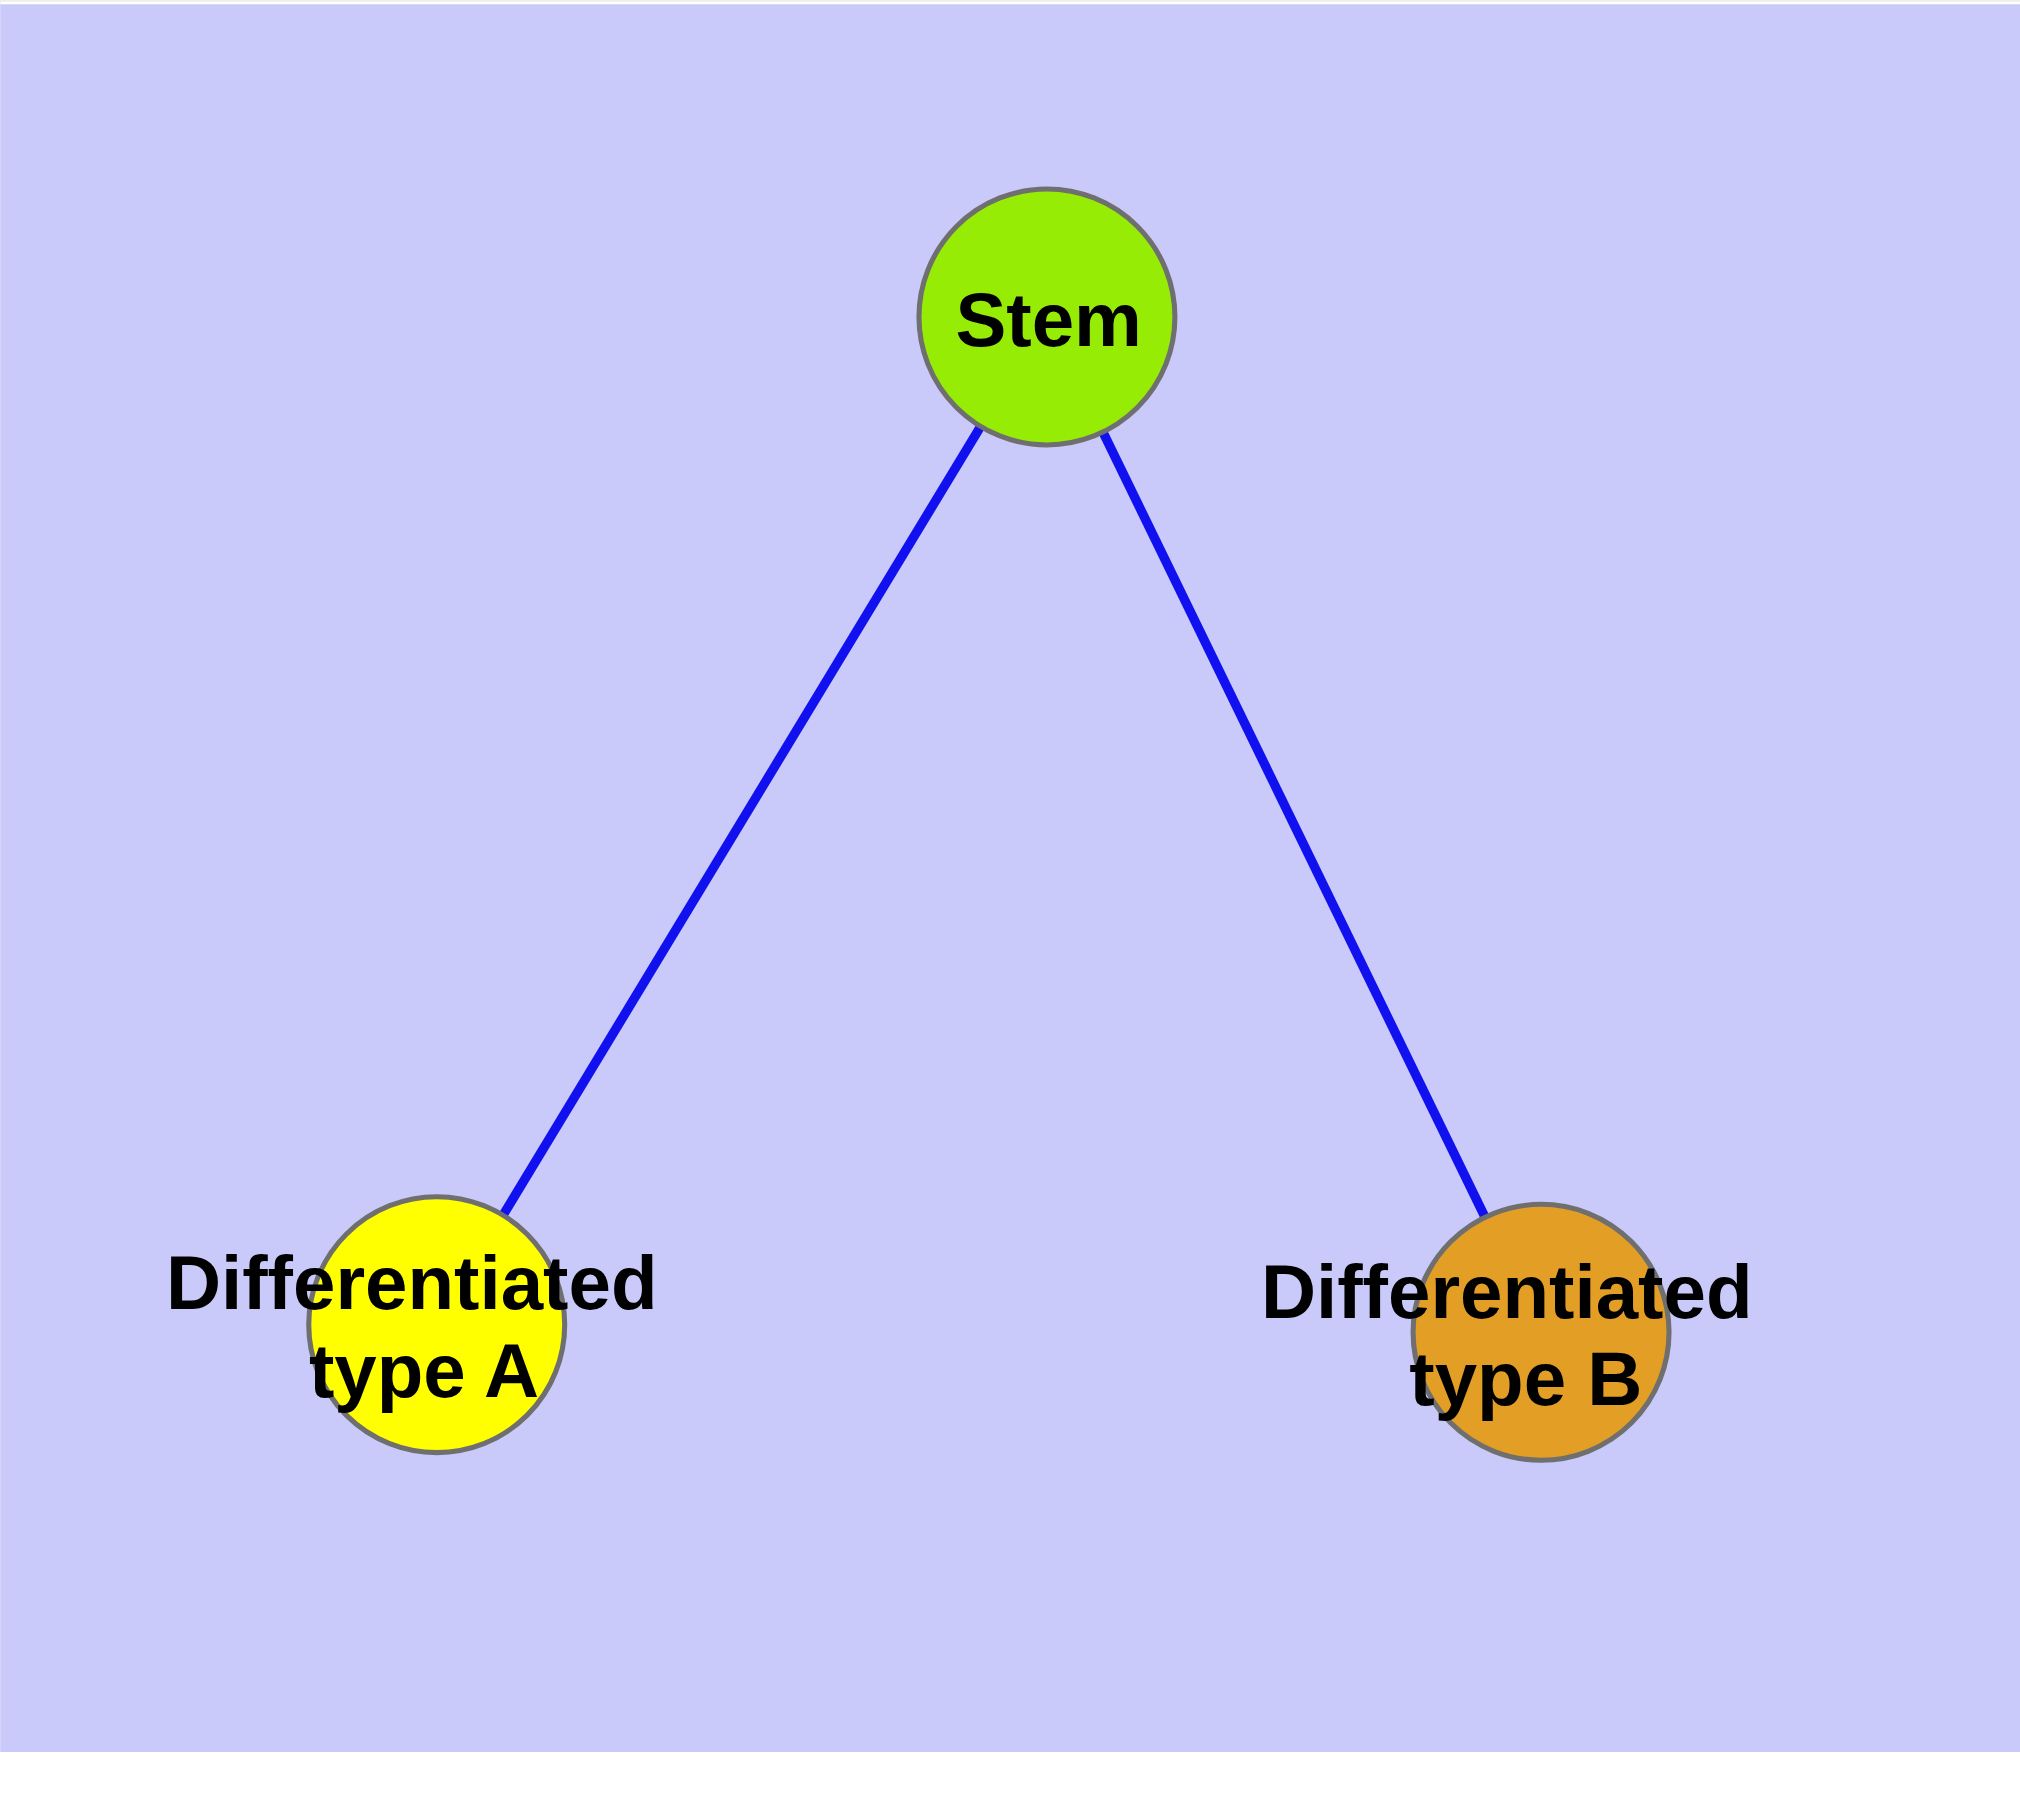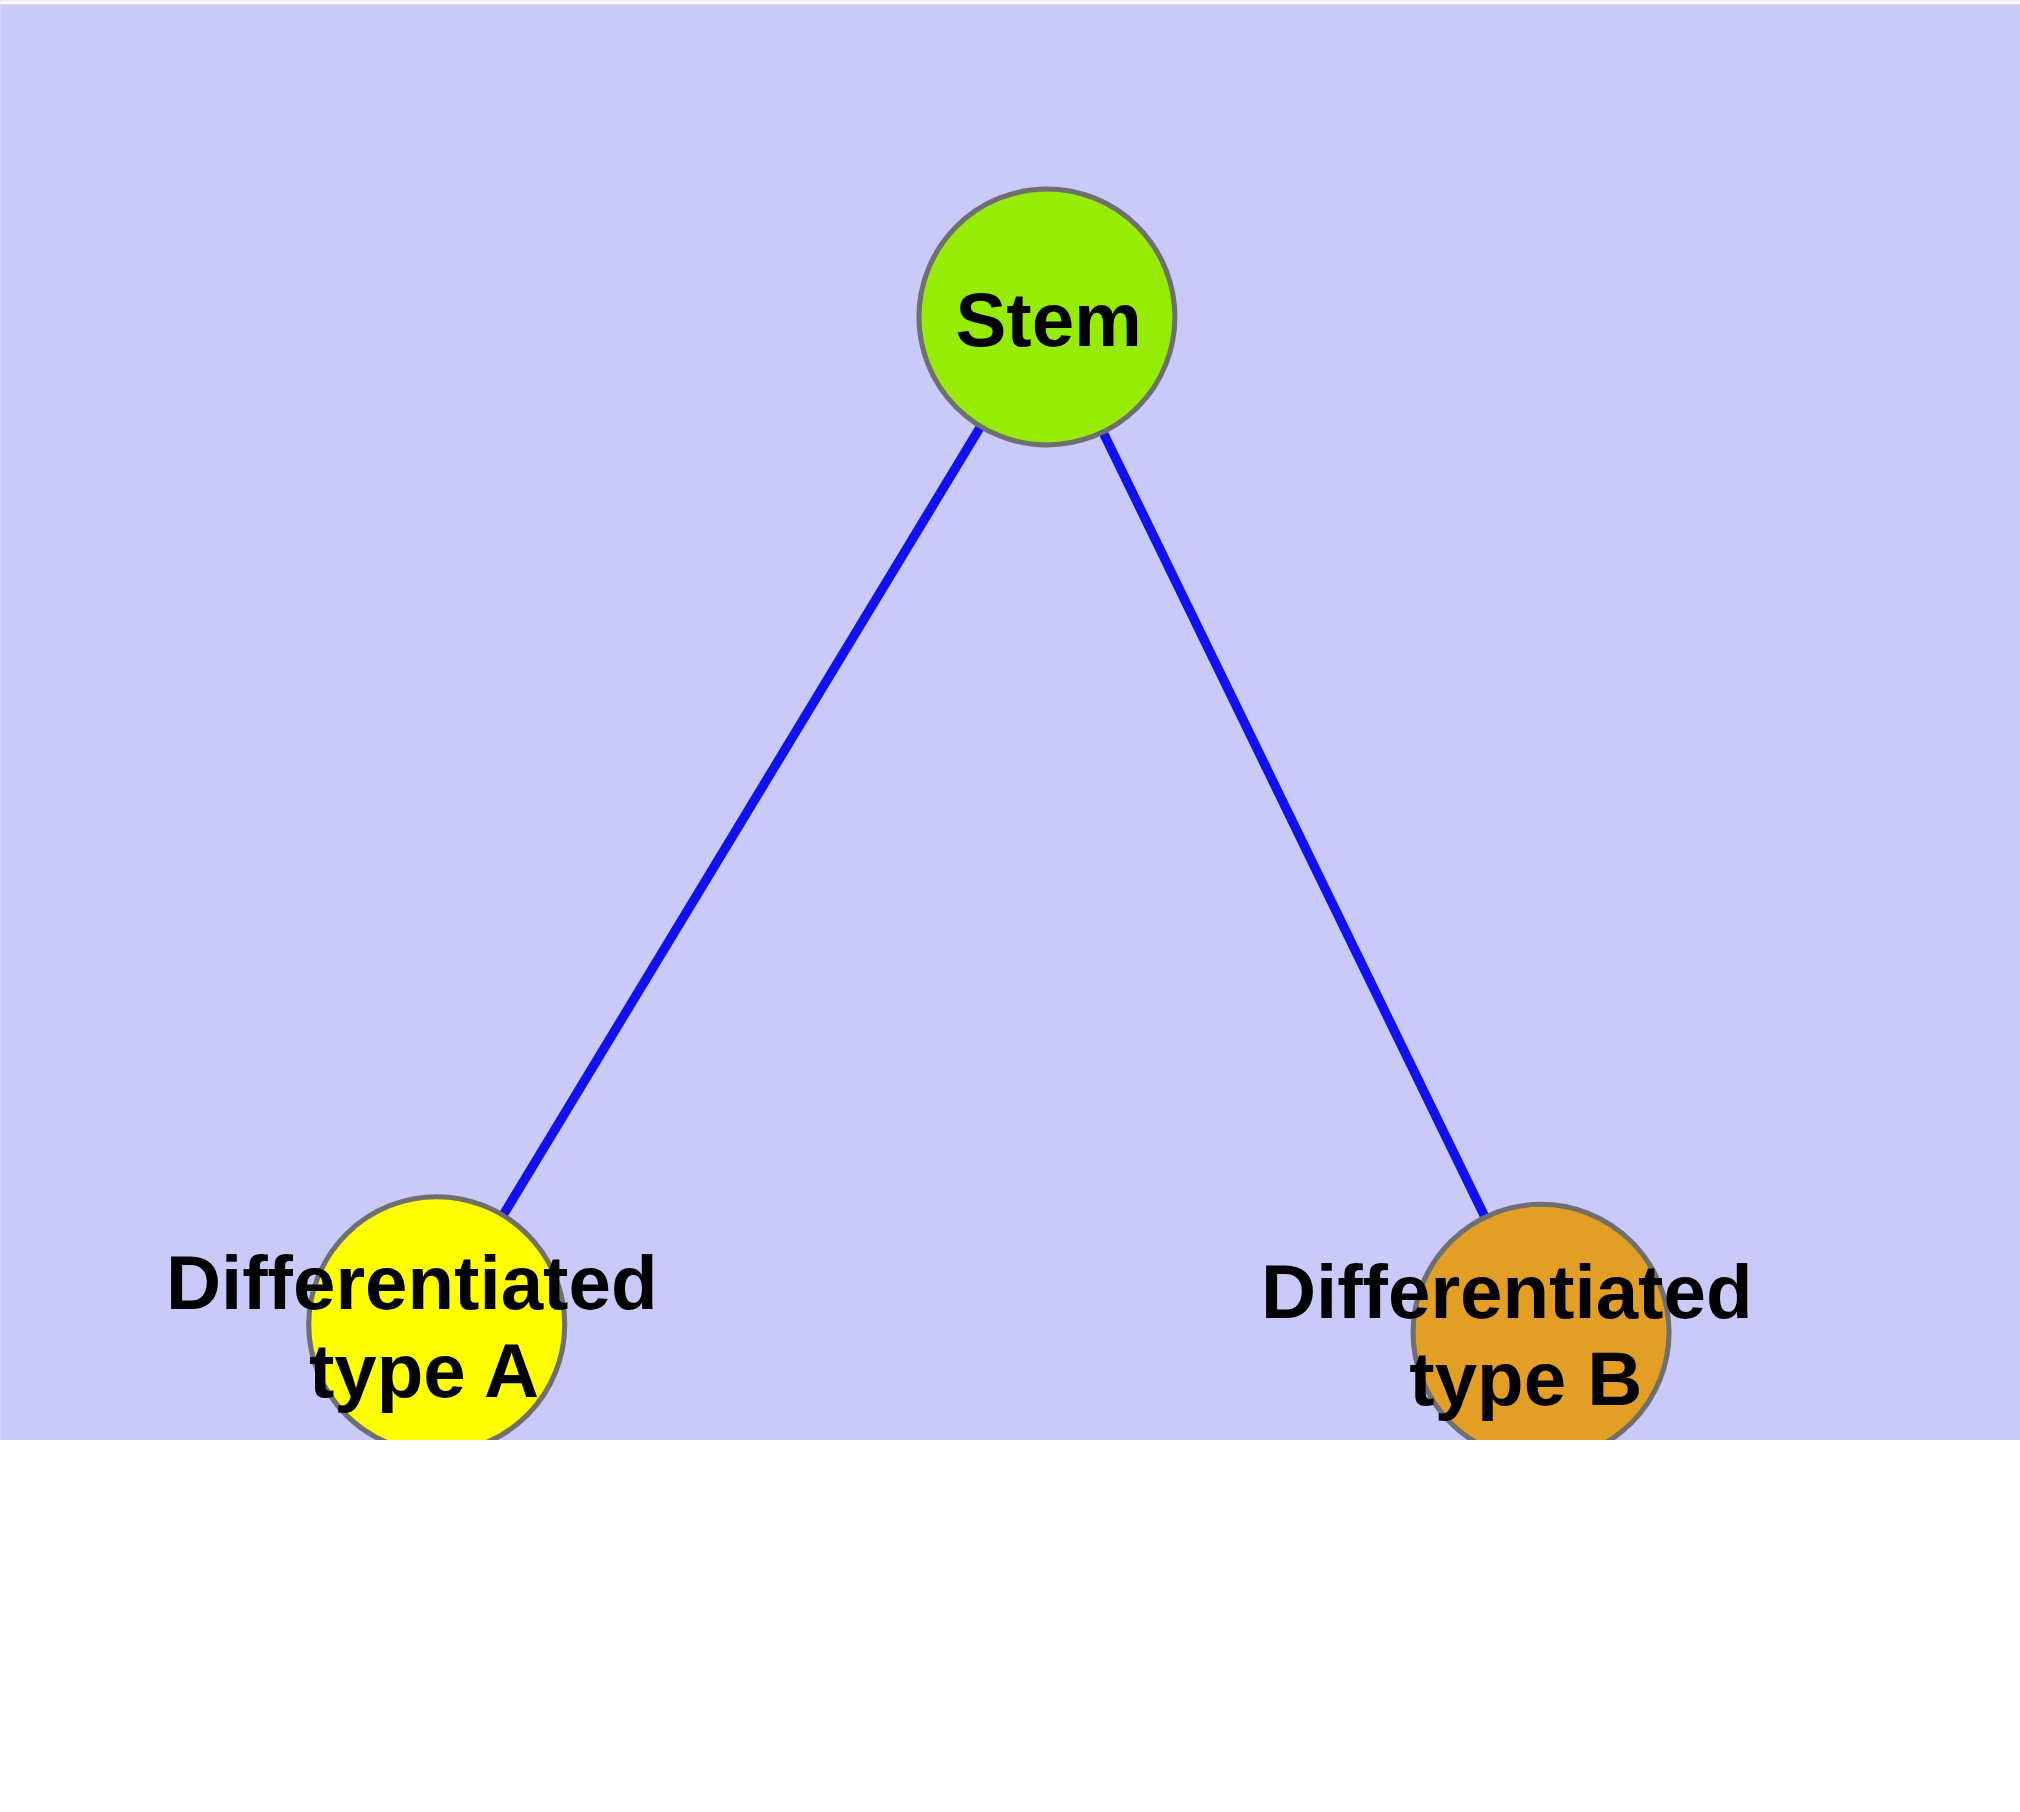--- a/index.html
+++ b/index.html
@@ -3,21 +3,21 @@
 <meta charset="utf-8">
 <style>
   html, body {
     margin: 0;
     padding: 0;
     background: #ffffff;
   }
   .canvas-wrap {
     position: relative;
     width: 2021px;
-    height: 1440px;
+    height: 1752px;
     background: #f9a8d4;
   }
   svg {
     display: block;
   }
   .node-circle {
     stroke: var(--node-border, #6f6f6f);
     stroke-width: 6;
   }
   .edge-line {

